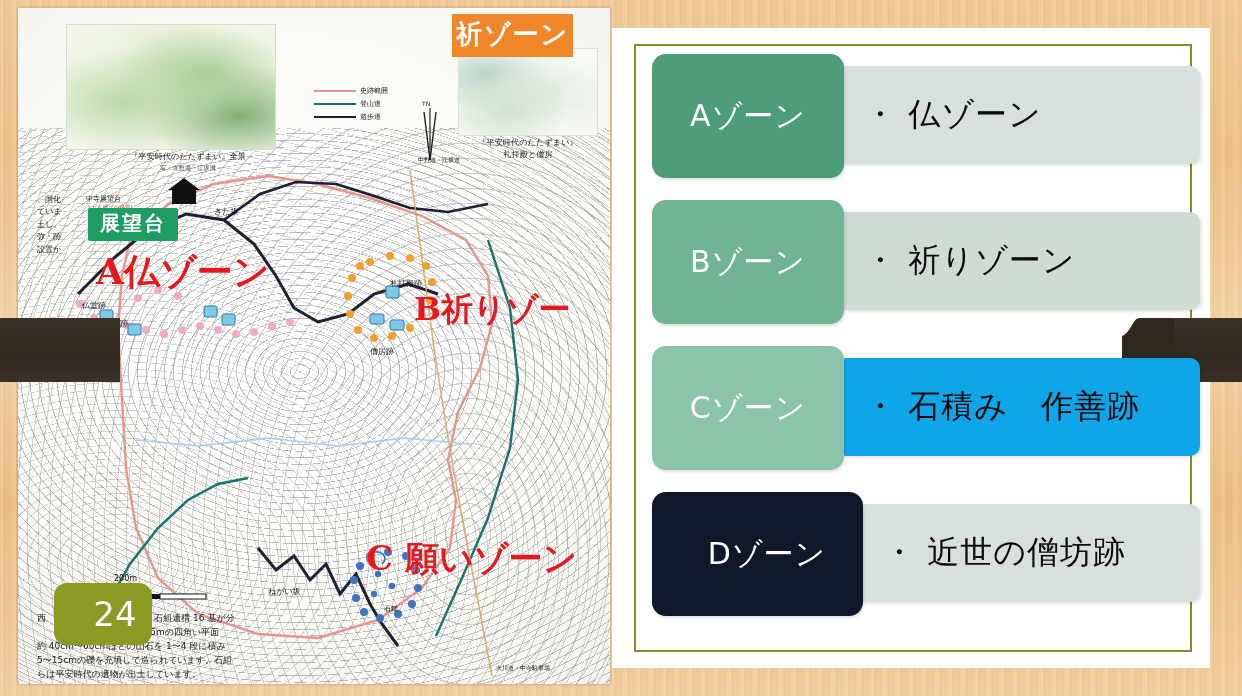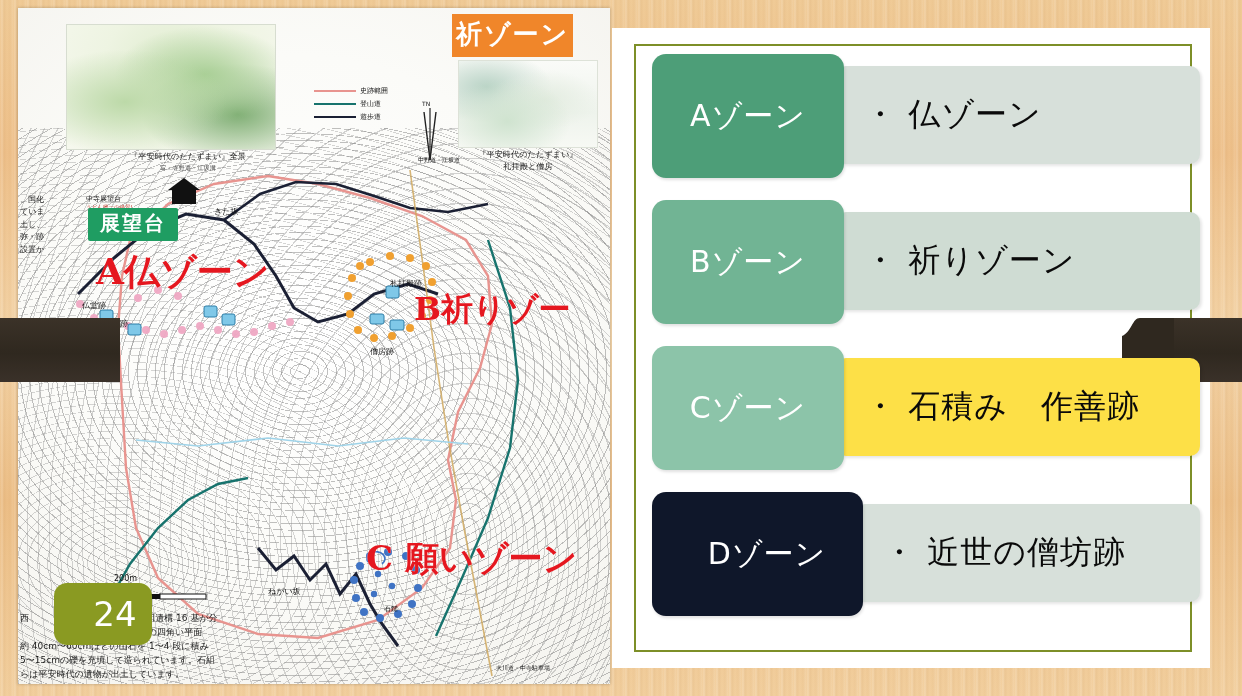--- a/index.html
+++ b/index.html
@@ -100,20 +100,21 @@
     position:absolute;color:#e5171f;font-weight:700;white-space:nowrap;
     font-family:"DejaVu Serif","Liberation Serif",serif;
     text-shadow:0 0 1px rgba(255,255,255,.8);
   }
   .sitelabel{
     position:absolute;font-size:8px;color:#111;white-space:nowrap;
   }
   .bodytext{
     position:absolute;font-size:9px;color:#1a1a1a;line-height:1.55;
     white-space:pre;
+    margin-left:17px;
   }
   .pagenum{
     position:absolute;left:36px;top:575px;width:74px;height:62px;
     background:#8a9a22;border-radius:13px;
     color:#fff;font-size:34px;font-weight:400;
     display:flex;align-items:center;justify-content:center;
     font-family:"DejaVu Sans","Liberation Sans",sans-serif;
     padding-left:24px;
   }
 
@@ -283,21 +284,21 @@
         <rect x="154" y="182" width="24" height="14"></rect>
       </g>
     </svg>
 
     <div class="inset" style="left:48px;top:16px;width:244px;">
       <div class="thumb" style="width:208px;height:124px;"></div>
       <div class="cap">『平安時代のたたずまい』全景</div>
       <div class="cap" style="font-size:6px;color:#444;">写・寺野選・江坂溝</div>
     </div>
 
-    <div class="inset inset2" style="left:440px;top:52px;width:140px;">
+    <div class="inset inset2" style="left:440px;top:40px;width:140px;">
       <div class="thumb2" style="width:138px;height:86px;"></div>
       <div class="cap">『平安時代のたたずまい』</div>
       <div class="cap">礼拝殿と僧房</div>
     </div>
 
     <div class="legend">
       <div class="row">
         <span class="sw" style="background:#e8948f"></span>
         <span>史跡範囲</span>
       </div>
@@ -367,21 +368,21 @@
         </div>
         <div class="desc" style="background:#cfdcd3;">
           <span>・ 祈りゾーン</span>
         </div>
       </div>
 
       <div class="zrow" style="top:318px;">
         <div class="chip" style="background:#8cc4a9;">
           <span>Cゾーン</span>
         </div>
-        <div class="desc" style="background:#fde047;">
+        <div class="desc" style="background:#0ea5e9;">
           <span>・ 石積み　作善跡</span>
         </div>
       </div>
 
       <div class="zrow" style="top:464px;">
         <div class="chip" style="background:#0f172a;padding-left:19px;">
           <span>Dゾーン</span>
         </div>
         <div class="desc" style="background:#d7e0da;">
           <span>・ 近世の僧坊跡</span>

